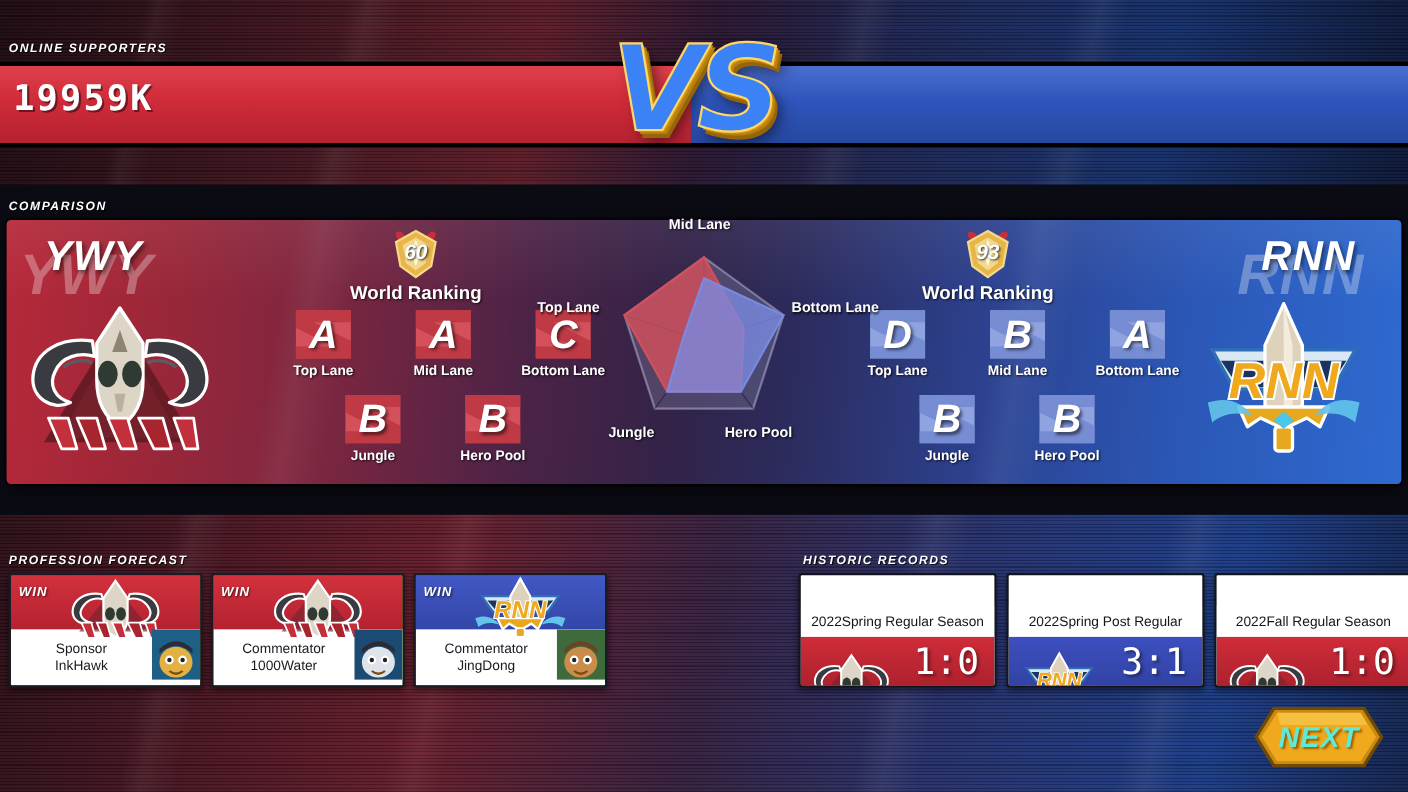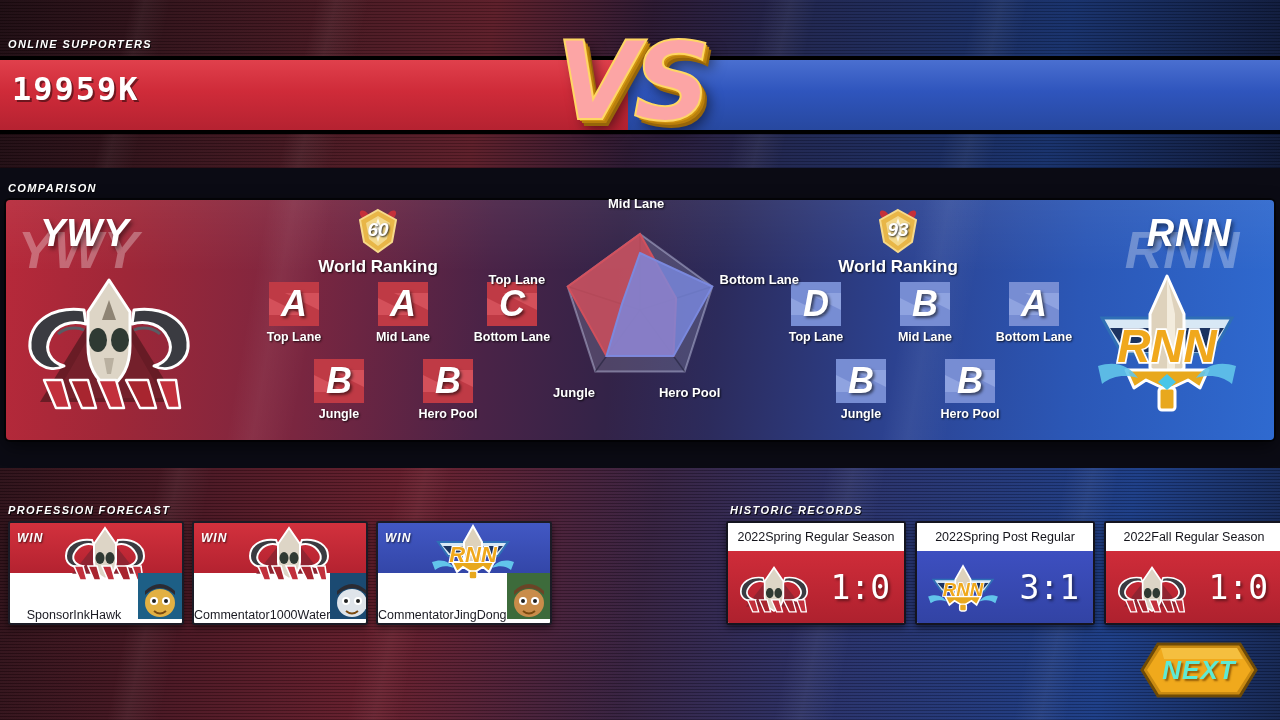--- a/index.html
+++ b/index.html
@@ -93,21 +93,21 @@
 
   .vs-logo {
     position: absolute; left: 556px; top: 22px;
     width: 180px; height: 140px;
     z-index: 30;
     font-family: "DejaVu Sans", sans-serif;
   }
   .vs-logo .vs-text {
     position: absolute; left: 0; top: 0;
     font-size: 108px; font-weight: 700; font-style: italic;
-    color: #fca5a5;
+    color: #3b82f6;
     letter-spacing: -6px;
     line-height: 120px;
     text-shadow:
       2px 2px 0 #d19512, 4px 4px 0 #b97f0c, 6px 7px 0 #96650a,
       8px 10px 14px rgba(0,0,0,.55);
     -webkit-text-stroke: 2px #ffd764;
   }
 
   
   .cmp-panel {
@@ -234,41 +234,42 @@
     font-size: 12px; font-weight: 700; font-style: italic;
     color: #fff; letter-spacing: 1px;
     text-shadow: 1px 1px 2px rgba(0,0,0,.6);
     z-index: 4;
   }
   .fc-logo { position: absolute; left: 48px; top: 1px; width: 94px; height: 56px; }
   .fc-bottom {
     flex: 1; background: #fff; display: flex; align-items: stretch;
   }
   .fc-text {
-    flex: 1; display: flex; 
-    align-items: flex-end; justify-content: center;
+    flex: 1; display: flex; flex-direction: column;
+    align-items: center; justify-content: center;
     color: #1a1a22; font-size: 12.5px; font-weight: 500; line-height: 15px;
     text-align: center;
   }
   .fc-avatar { width: 44px; flex: none; position: relative; overflow: hidden; }
 
   .hist-row { position: absolute; left: 726px; top: 521px; display: flex; gap: 9px; z-index: 30; }
   .hist-card {
     width: 180px; height: 104px;
     border: 2px solid #14141f;
     border-radius: 3px; overflow: hidden;
     box-shadow: 0 3px 7px rgba(0,0,0,.5);
     display: flex; flex-direction: column;
     background: #fff;
   }
   .hist-title {
     height: 28px; background: #fff; color: #15151c;
     font-size: 12.5px; font-weight: 500;
     display: flex; align-items: center; justify-content: center;
     white-space: nowrap;
+    margin-top: 28px;
   }
   .hist-body { flex: 1; position: relative; display: flex; align-items: center; }
   .hist-body.red { background: linear-gradient(180deg,#cf2c39,#ae212e); }
   .hist-body.blue { background: linear-gradient(180deg,#3d4fc0,#3243a4); }
   .hist-logo { position: absolute; left: 6px; top: 4px; width: 80px; height: 66px; }
   .hist-score {
     position: absolute; right: 14px; top: 50%; transform: translateY(-50%);
     font-size: 33px; font-weight: 400; color: #fff;
     font-family: "DejaVu Sans Mono", monospace;
     letter-spacing: 0px;

